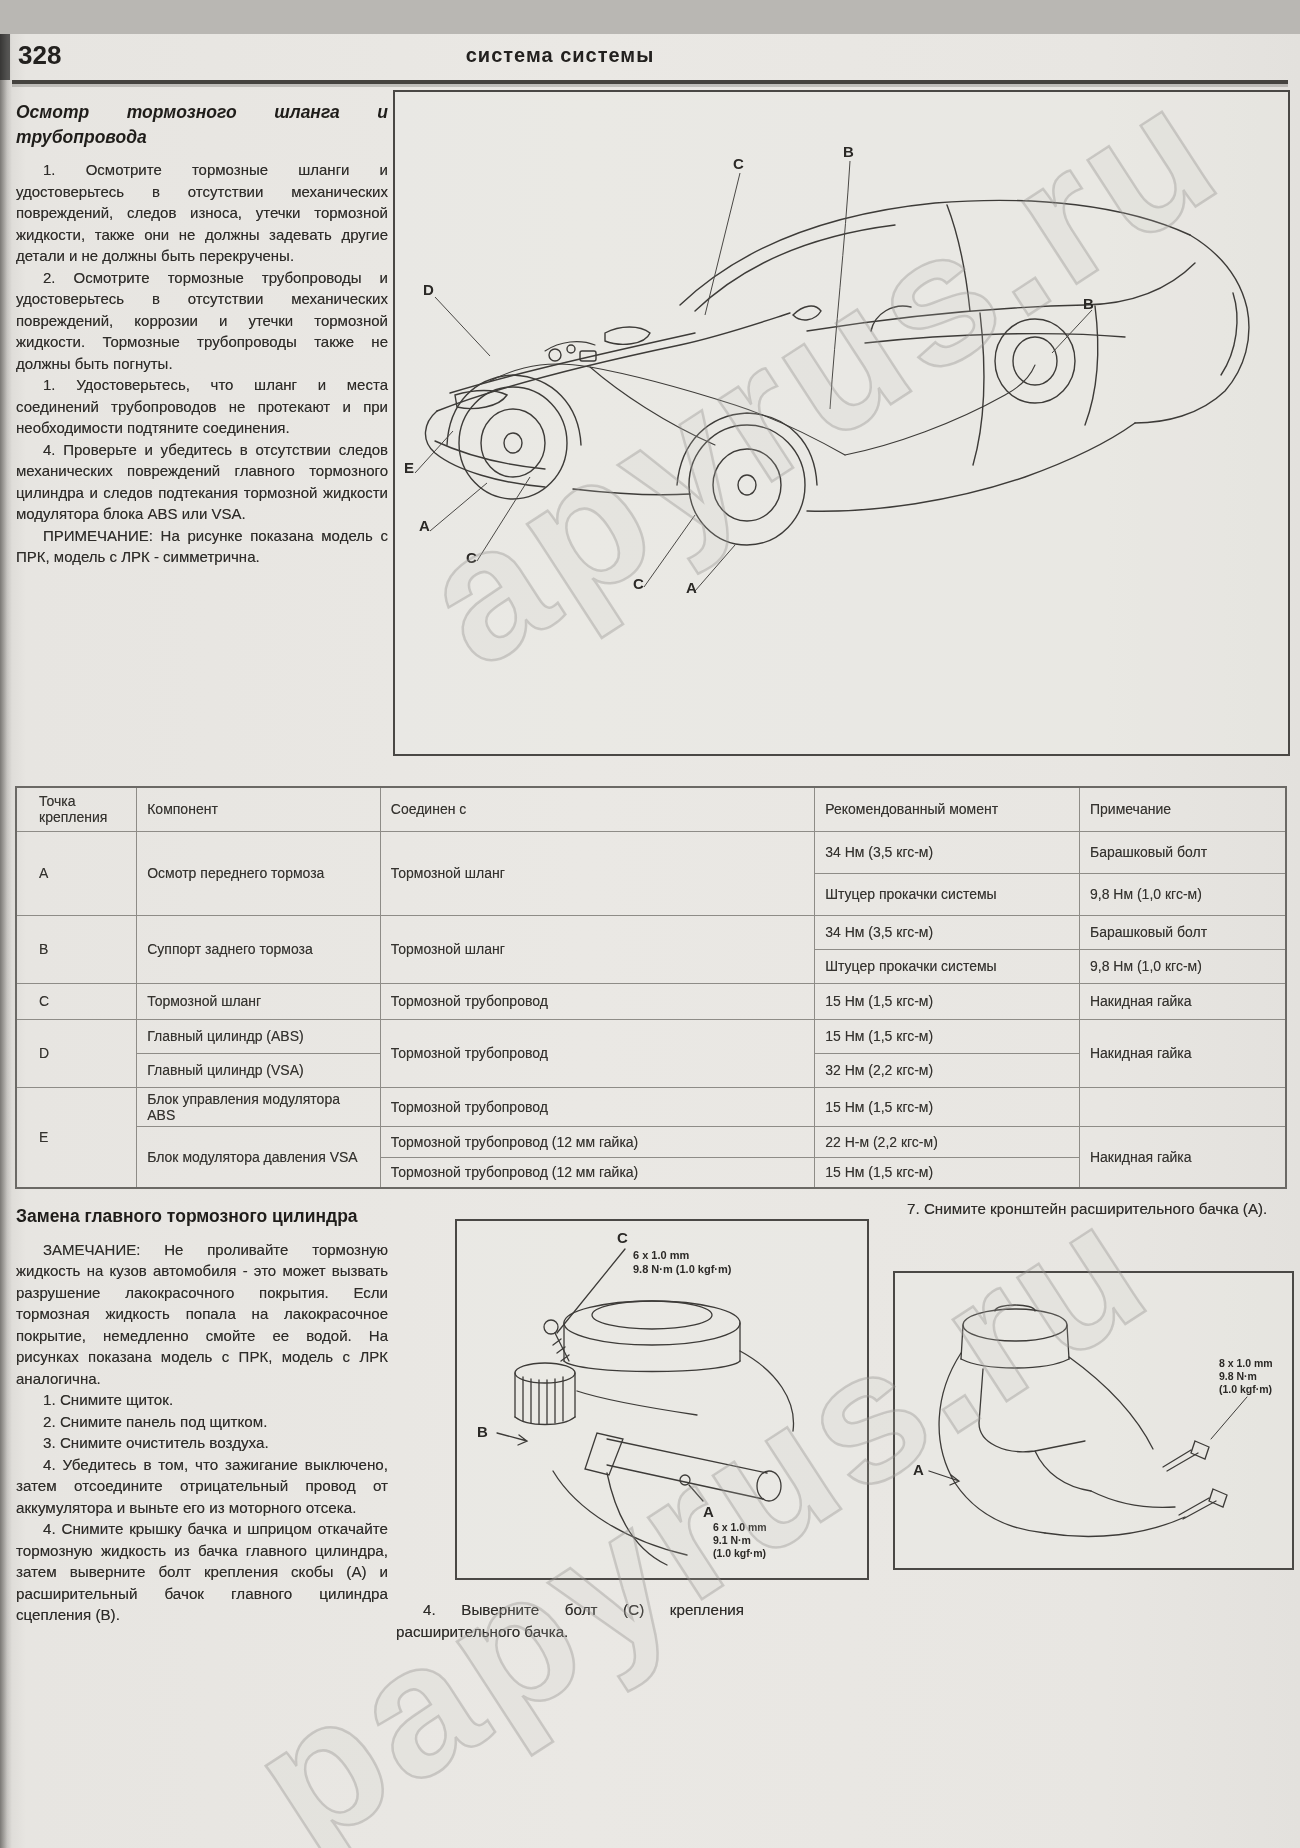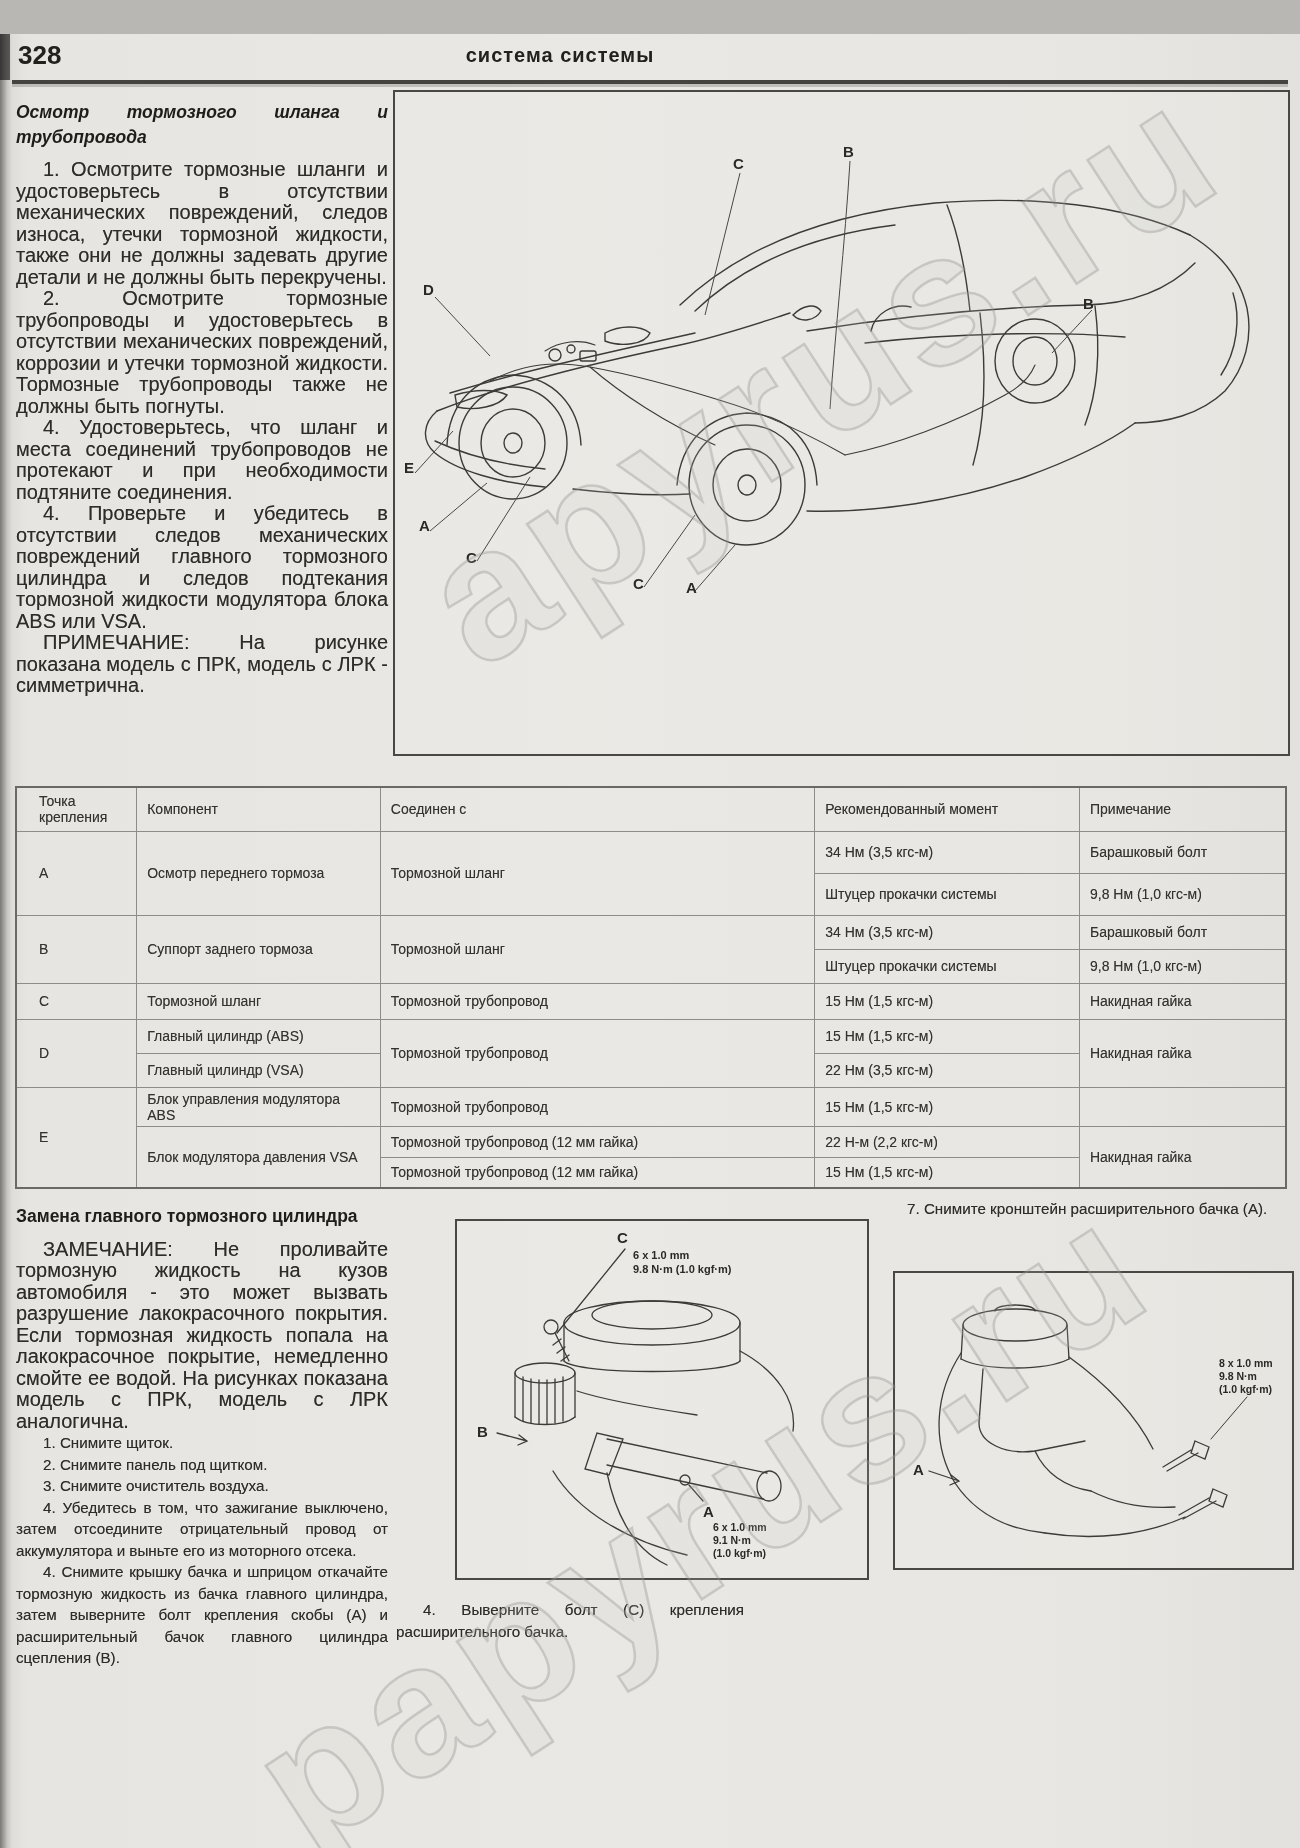--- a/index.html
+++ b/index.html
@@ -19,21 +19,21 @@
     font-size:20px;font-weight:bold;letter-spacing:1px;color:#23211f;}
   .headrule{position:absolute;left:12px;top:46px;width:1276px;height:4px;background:#45433f;
     box-shadow:0 3px 0 rgba(69,67,63,.25);}
 
   
   .col{position:absolute;text-align:justify;}
   .col-1{left:16px;top:66px;width:372px;}
   .col-2sec{left:16px;top:1170px;width:372px;}
   h1,h2{font-size:17.5px;line-height:1.4;margin:0 0 10px 0;color:#1f1d1a;}
   h1{font-style:italic;}
-  .para{font-size:20px;line-height:21.5px;margin:0;text-indent:27px;
+  .para{font-size:15px;line-height:21.5px;margin:0;text-indent:27px;
     text-shadow:0 0 .5px rgba(40,38,35,.5);}
   .para.note{}
   .step{font-size:15.2px;line-height:21.5px;margin:0;text-indent:27px;text-align:justify;
     text-shadow:0 0 .5px rgba(40,38,35,.5);}
 
   
   .figbox{position:absolute;border:2px solid #4a4845;background:rgba(236,234,230,.35);}
   .fig-car{left:393px;top:56px;width:893px;height:662px;}
   .fig-mc{left:455px;top:1185px;width:410px;height:357px;}
   .fig-res{left:893px;top:1237px;width:397px;height:295px;}
@@ -79,21 +79,21 @@
   <div class="corner-mark"></div>
 
   <div class="pgnum">328</div>
   <div class="pgtitle">система системы</div>
   <div class="headrule"></div>
 
   <div class="col col-1">
     <h1>Осмотр тормозного шланга и трубопровода</h1>
     <p class="para">1. Осмотрите тормозные шланги и удостоверьтесь в отсутствии механических повреждений, следов износа, утечки тормозной жидкости, также они не должны задевать другие детали и не должны быть перекручены.</p>
     <p class="para">2. Осмотрите тормозные трубопроводы и удостоверьтесь в отсутствии механических повреждений, коррозии и утечки тормозной жидкости. Тормозные трубопроводы также не должны быть погнуты.</p>
-    <p class="para">4. Удостоверьтесь, что шланг и места соединений трубопроводов не протекают и при необходимости подтяните соединения.</p>
+    <p class="para">1. Удостоверьтесь, что шланг и места соединений трубопроводов не протекают и при необходимости подтяните соединения.</p>
     <p class="para">4. Проверьте и убедитесь в отсутствии следов механических повреждений главного тормозного цилиндра и следов подтекания тормозной жидкости модулятора блока ABS или VSA.</p>
     <p class="para note">ПРИМЕЧАНИЕ: На рисунке показана модель с ПРК, модель с ЛРК - симметрична.</p>
   </div>
 
   <div class="figbox fig-car">
     <svg viewBox="0 0 893 660">
       <g stroke="#3d3b38" fill="none" stroke-width="1.4" stroke-linecap="round">
 
         <path d="M285,212 C350,150 440,120 540,110 C640,102 730,112 795,142"></path>
         <path d="M300,218 C350,170 420,142 500,132"></path>
@@ -202,21 +202,21 @@
     </tr>
     <tr class="rD">
       <td class="c-point" rowspan="2">D</td>
       <td class="c-comp">Главный цилиндр (ABS)</td>
       <td class="c-conn" rowspan="2">Тормозной трубопровод</td>
       <td class="c-mom">15 Нм (1,5 кгс-м)</td>
       <td class="c-note" rowspan="2">Накидная гайка</td>
     </tr>
     <tr class="rD">
       <td class="c-comp">Главный цилиндр (VSA)</td>
-      <td class="c-mom">22 Нм (3,5 кгс-м)</td>
+      <td class="c-mom">32 Нм (2,2 кгс-м)</td>
     </tr>
     <tr class="rE">
       <td class="c-point" rowspan="3">E</td>
       <td class="c-comp">Блок управления модулятора ABS</td>
       <td class="c-conn">Тормозной трубопровод</td>
       <td class="c-mom">15 Нм (1,5 кгс-м)</td>
       <td class="c-note"></td>
     </tr>
     <tr class="rE">
       <td class="c-comp" rowspan="2">Блок модулятора давления VSA</td>

